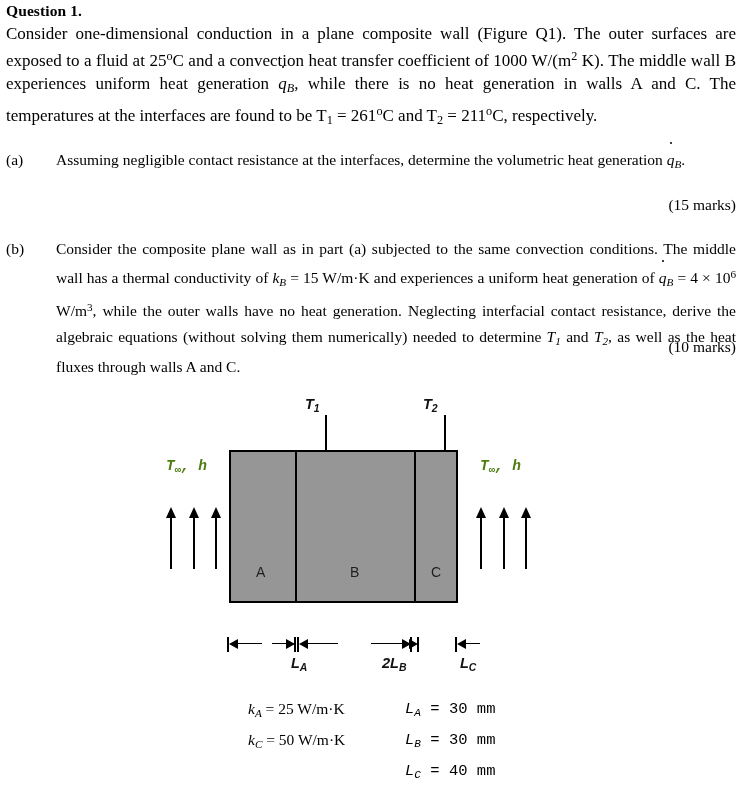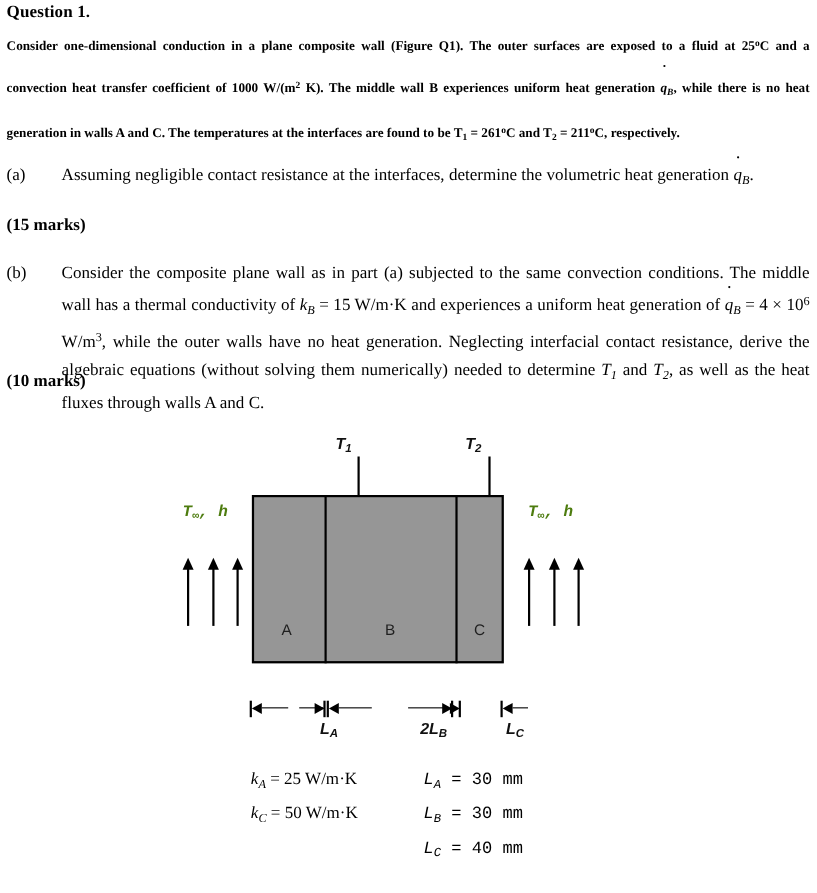--- a/index.html
+++ b/index.html
@@ -13,32 +13,31 @@
   }
   .page{position:relative;width:659px;height:812px;}
 
   
   .qhead{
     position:absolute;left:6px;top:2px;
     font-size:15.5px;font-weight:bold;letter-spacing:0.1px;
   }
   .para{
     position:absolute;
-    font-size:12px;line-height:35px;
+    font-size:17px;line-height:23px;
     text-align:justify;
     text-justify:inter-word;
-    font-weight:bold;
   }
   #intro{left:6px;top:22px;width:730px;}
   .item{position:absolute;font-size:15.5px;line-height:25.5px;}
   .item .marker{position:absolute;left:0;top:0;width:36px;}
   .item .body{margin-left:50px;display:block;text-align:justify;}
   #itemA{left:6px;top:147px;width:730px;}
   #itemB{left:6px;top:236px;width:730px;}
-  .marks{position:absolute;font-size:15.5px;text-align:left;width:730px;left:6px;font-weight:bold;}
+  .marks{position:absolute;font-size:15.5px;text-align:right;width:730px;left:6px;}
   #marksA{top:196px;}
   #marksB{top:338px;}
 
   .nowrap{white-space:nowrap;}
   sub{font-size:0.72em;vertical-align:-0.28em;}
   sup{font-size:0.72em;vertical-align:0.45em;}
   .it{font-style:italic;}
   .qdot{position:relative;display:inline-block;font-style:italic;}
   .qdot::before{
     content:"";position:absolute;left:45%;top:-0.30em;
@@ -131,21 +130,21 @@
     position:absolute;top:265px;
     font-size:14.5px;font-style:italic;font-weight:bold;
     font-family:"Liberation Sans","DejaVu Sans",sans-serif;color:#111;margin-left:40px;
   }
   #dlA{left:251px;}
   #dlB{left:342px;}
   #dlC{left:420px;}
 
   
   .props{position:absolute;left:0;top:700px;width:743px;font-size:15.5px;}
-  .prow{position:relative;height:31px;}
+  .prow{position:relative;height:31px;margin-left:20px;}
   .pcol1{position:absolute;left:228px;white-space:nowrap;}
   .pcol2{position:absolute;left:385px;white-space:nowrap;font-family:Liberation Mono, monospace;}
 </style>
 </head>
 <body>
 
 <div class="page">
 
   <div class="qhead">Question 1.</div>
 

